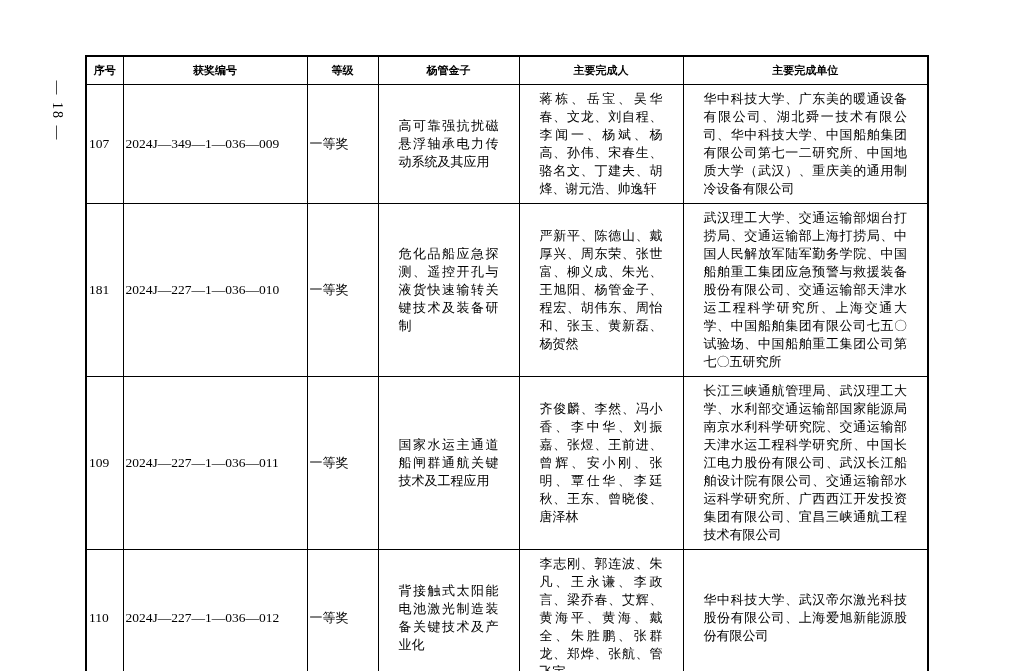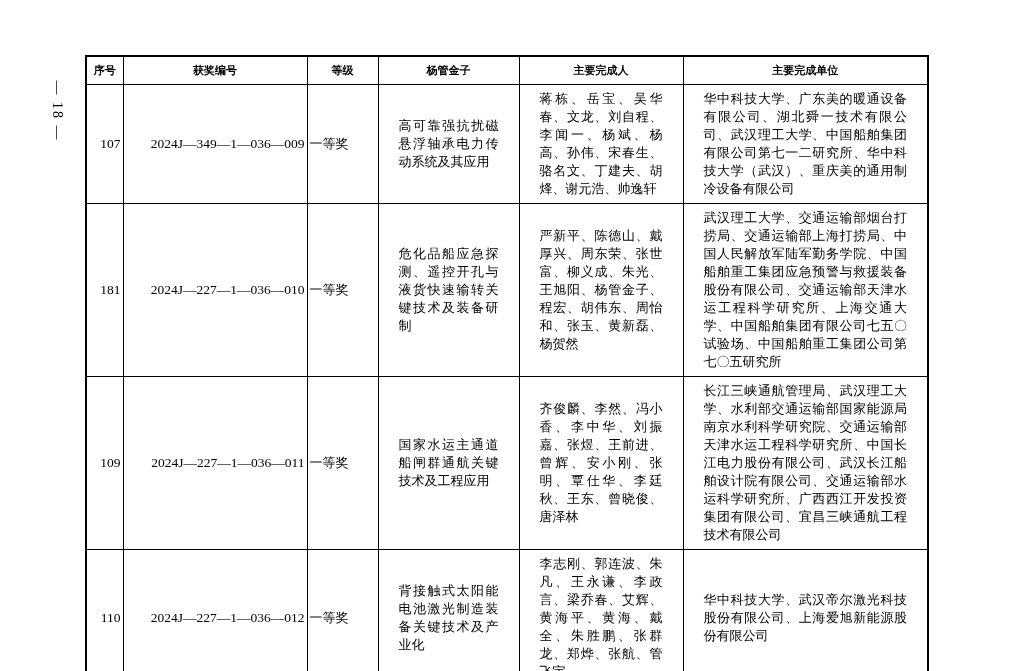--- a/index.html
+++ b/index.html
@@ -41,21 +41,21 @@
   tr.header-row th {
     height: 27px;
     font-family: "Liberation Sans", "DejaVu Sans", sans-serif;
     font-weight: bold;
     font-size: 11px;
     text-align: center;
     vertical-align: middle;
     padding: 0 2px;
   }
   td.c-center {
-    text-align: right;
+    text-align: left;
     vertical-align: middle;
     font-size: 13.5px;
     padding: 0 2px;
   }
   td.c-text {
     text-align: justify;
     text-justify: inter-ideograph;
     vertical-align: middle;
     font-size: 13px;
     line-height: 18px;
@@ -92,21 +92,21 @@
         <th>主要完成人</th>
         <th>主要完成单位</th>
       </tr>
 
       <tr style="height:118px">
         <td class="c-center">107</td>
         <td class="c-center">2024J—349—1—036—009</td>
         <td class="c-grade">一等奖</td>
         <td class="c-text">高可靠强抗扰磁悬浮轴承电力传动系统及其应用</td>
         <td class="c-text">蒋栋、岳宝、吴华春、文龙、刘自程、李闻一、杨斌、杨高、孙伟、宋春生、骆名文、丁建夫、胡烽、谢元浩、帅逸轩</td>
-        <td class="c-text">华中科技大学、广东美的暖通设备有限公司、湖北舜一技术有限公司、武汉理工大学、中国船舶集团有限公司第七一二研究所、华中科技大学（武汉）、重庆美的通用制冷设备有限公司</td>
+        <td class="c-text">华中科技大学、广东美的暖通设备有限公司、湖北舜一技术有限公司、华中科技大学、中国船舶集团有限公司第七一二研究所、中国地质大学（武汉）、重庆美的通用制冷设备有限公司</td>
       </tr>
 
       <tr style="height:148px">
         <td class="c-center">181</td>
         <td class="c-center">2024J—227—1—036—010</td>
         <td class="c-grade">一等奖</td>
         <td class="c-text">危化品船应急探测、遥控开孔与液货快速输转关键技术及装备研制</td>
         <td class="c-text">严新平、陈德山、戴厚兴、周东荣、张世富、柳义成、朱光、王旭阳、杨管金子、程宏、胡伟东、周怡和、张玉、黄新磊、杨贺然</td>
         <td class="c-text">武汉理工大学、交通运输部烟台打捞局、交通运输部上海打捞局、中国人民解放军陆军勤务学院、中国船舶重工集团应急预警与救援装备股份有限公司、交通运输部天津水运工程科学研究所、上海交通大学、中国船舶集团有限公司七五〇试验场、中国船舶重工集团公司第七〇五研究所</td>
       </tr>

